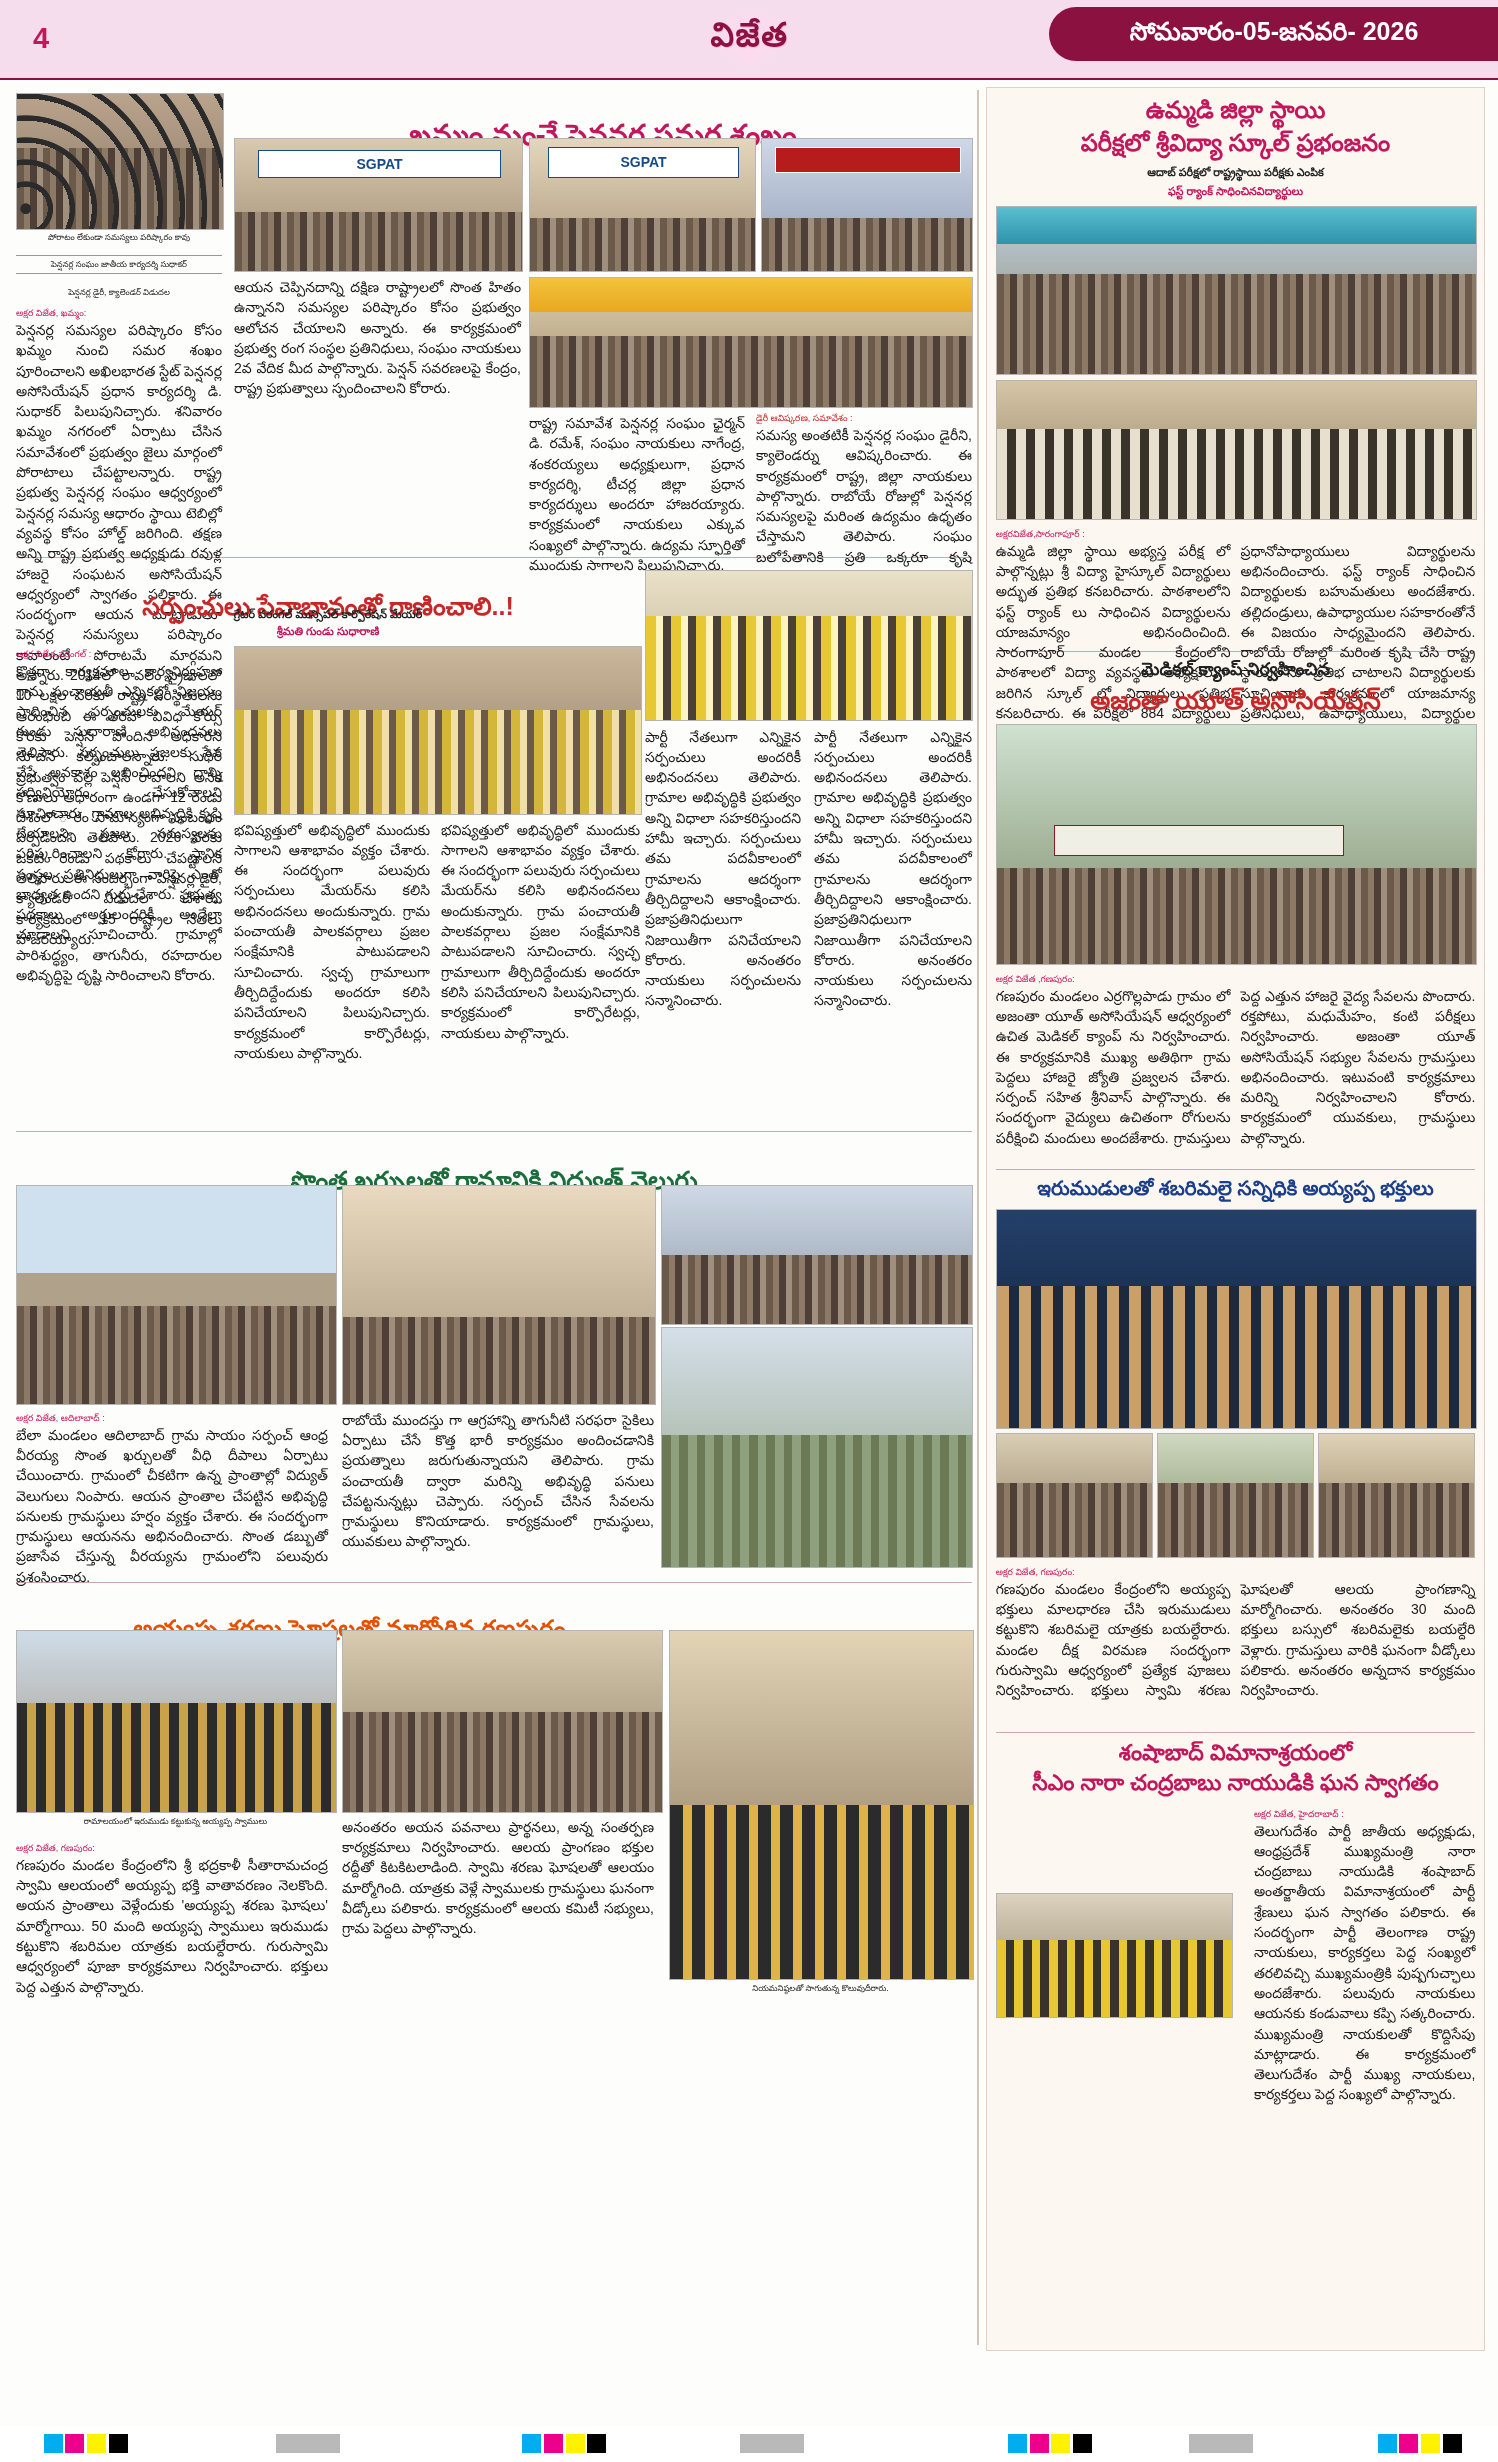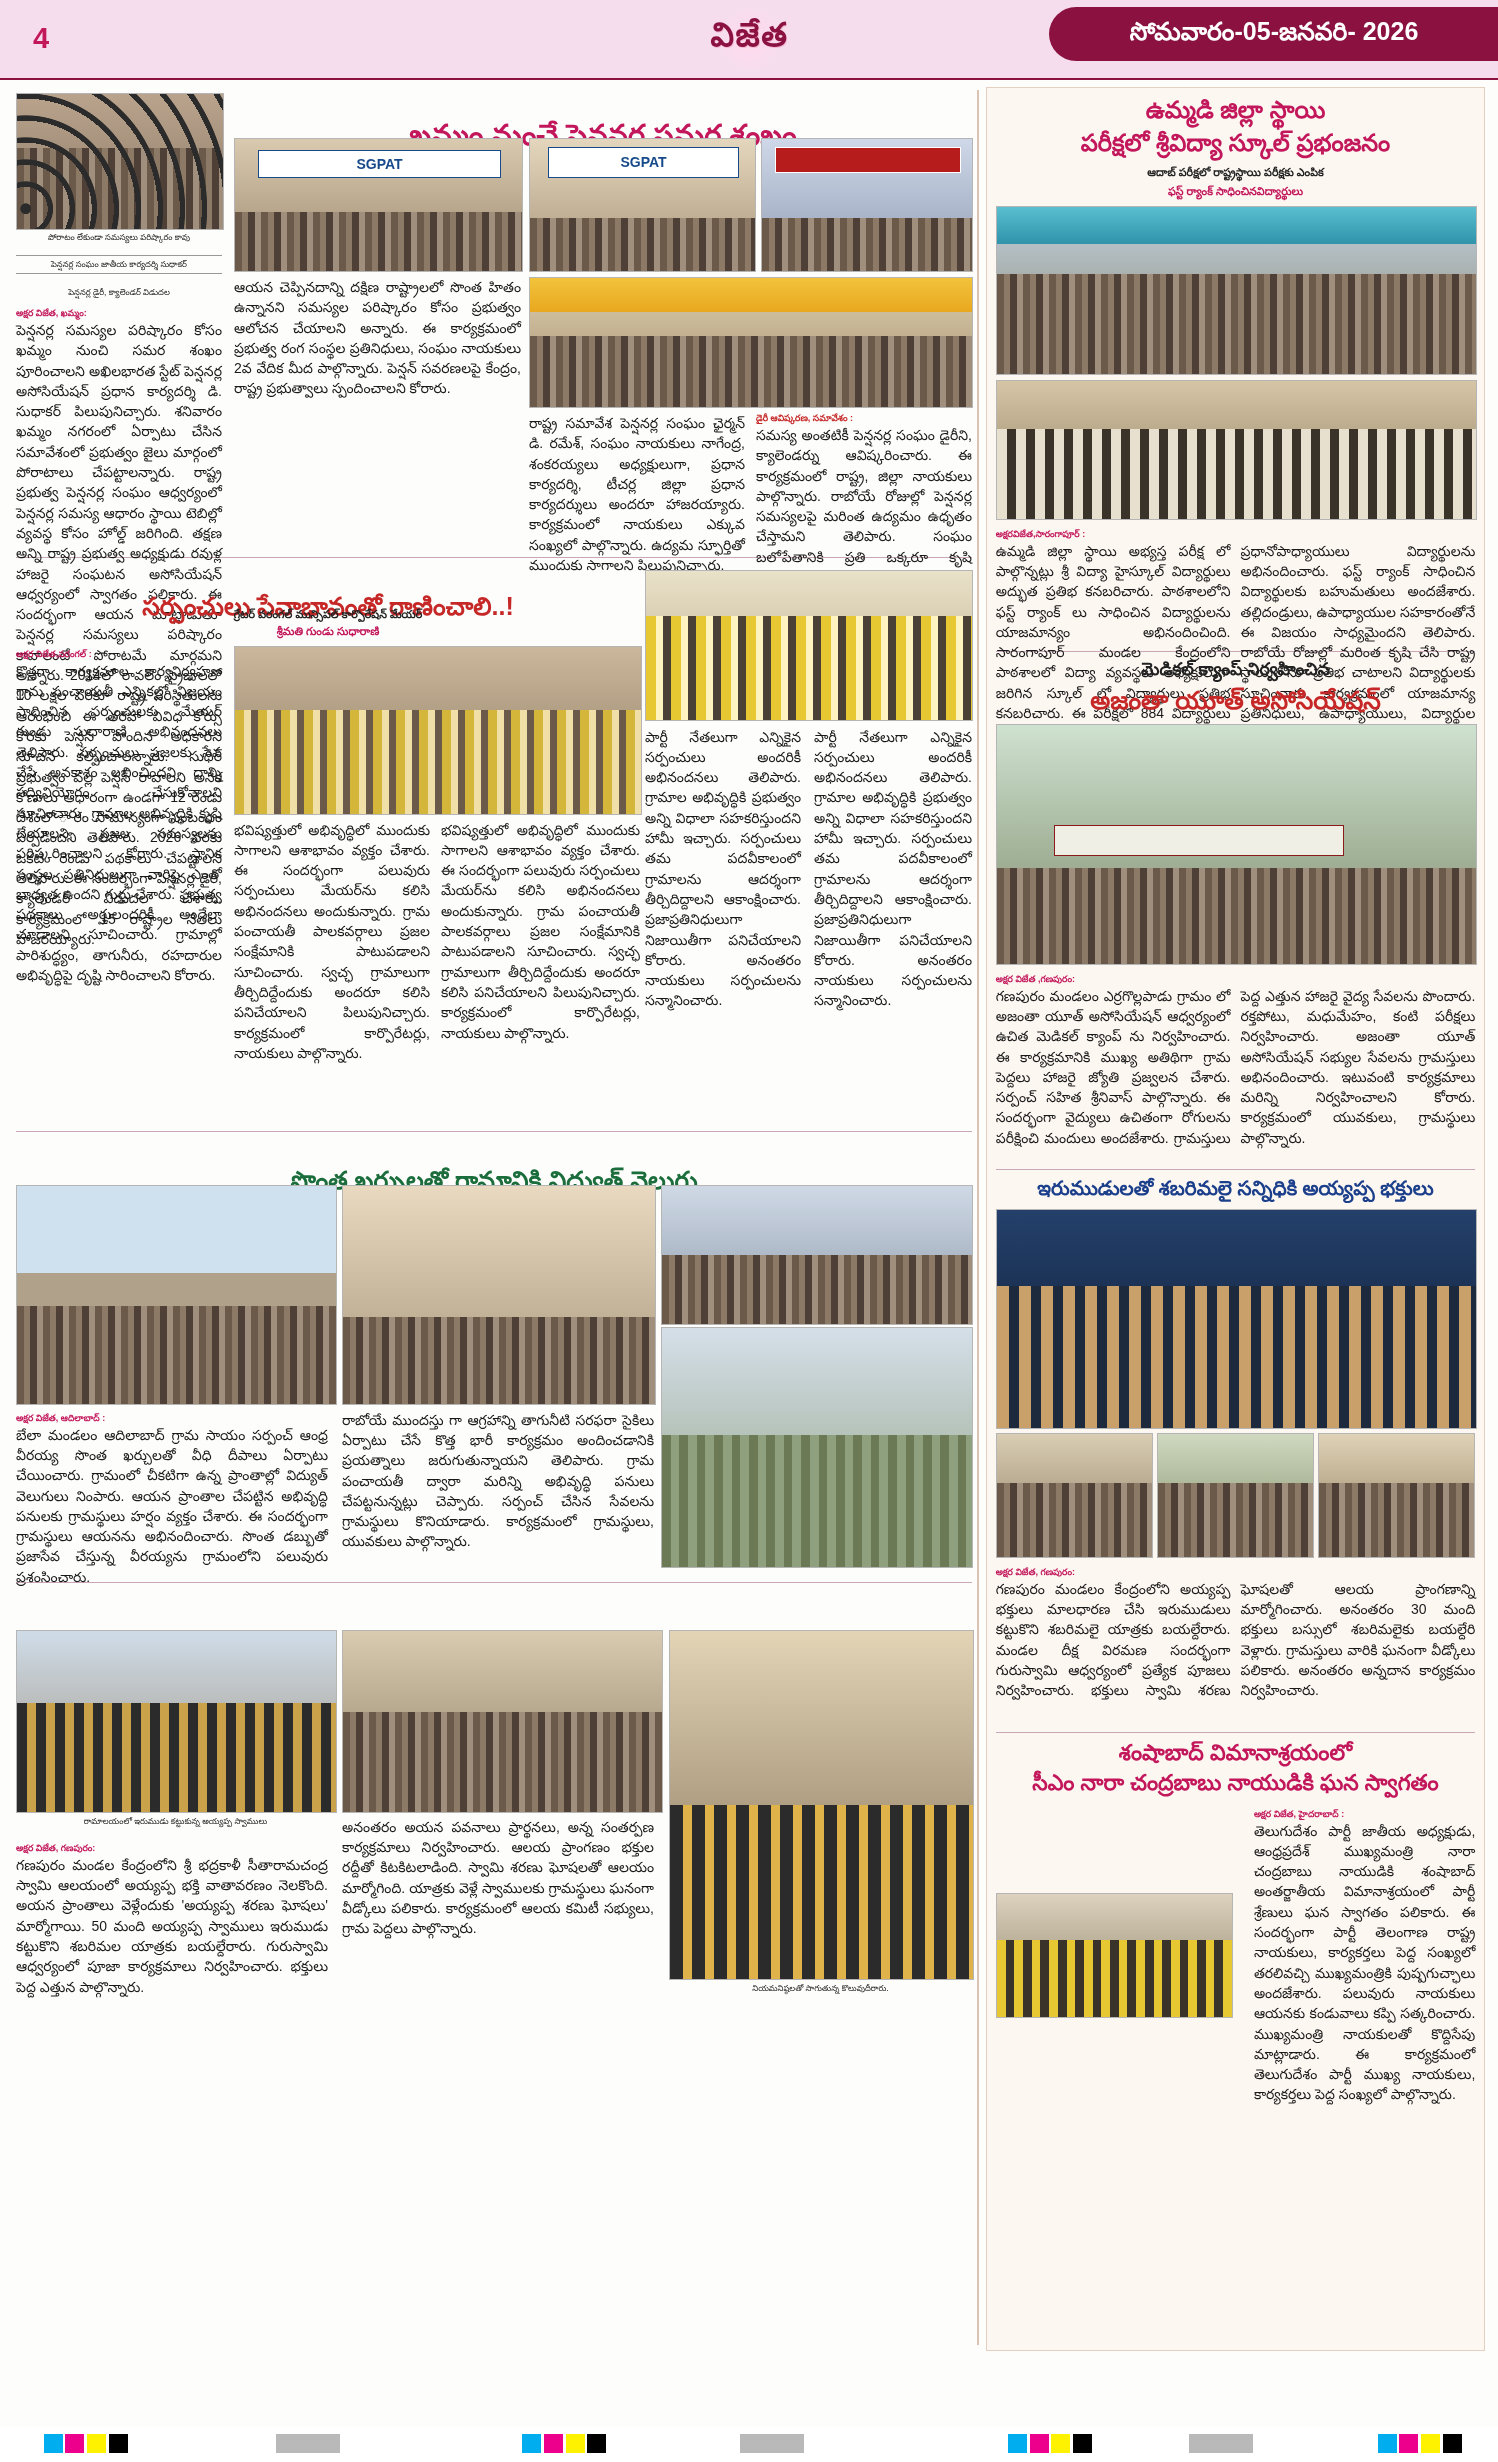--- a/index.html
+++ b/index.html
@@ -19,21 +19,21 @@
   .right-col{position:absolute;left:986px;top:87px;width:497px;height:2262px;background:#fdf7f2;border:0.7px solid #e4cfc0;}
   .vrule{position:absolute;left:977px;top:90px;width:1.5px;height:2255px;background:#d9c3b4;}
 
   
   .hl{font-weight:bold;color:#c2185b;line-height:1.25;}
   .hl-red{color:#c62828;}
   .hl-blue{color:#1b3f8b;}
   .hl-green{color:#1b6e3c;}
   .hl-orange{color:#e65100;}
   .sub-title{text-align:center;font-size:11px;font-weight:bold;color:#222;line-height:1.4;}
-  .byline{font-size:9px;font-weight:bold;color:#c2185b;}
+  .byline{font-size:9px;font-weight:normal;color:#c2185b;}
   .body-text{font-size:14px;line-height:1.45;text-align:justify;color:#1a1a1a;}
   .cap{font-size:8.3px;text-align:center;color:#222;line-height:1.35;}
 
   .photo{background:#cfcfcf;position:relative;overflow:hidden;border:0.7px solid #b5b5b5;}
   .crowd{position:absolute;left:0;bottom:0;width:100%;height:60%;
      background:repeating-linear-gradient(90deg,#6b5a4a 0 7.3px,#8d7a66 7.3px 13px,#4e4036 13px 20px,#a08f7d 20px 26px);}
   .heads{position:absolute;left:0;bottom:0;width:100%;height:100%;
      background:repeating-radial-gradient(circle at 8.7px 85%,#2b2b2b 0 5px,transparent 5.8px 22px);}
   .banner-strip{position:absolute;left:6%;top:12%;width:88%;height:16%;background:#1d4ea8;border:1.5px solid #fff;}
   .stage-yellow{position:absolute;left:0;top:0;width:100%;height:38%;background:linear-gradient(#f2c33c,#e8a81f);}
@@ -154,20 +154,21 @@
       <div style="position:absolute;left:0;top:270px;width:312px;">
         <span class="byline">అక్షర విజేత, ఆదిలాబాద్ :</span>
         <div class="body-text">బేలా మండలం ఆదిలాబాద్ గ్రామ సాయం సర్పంచ్ ఆంధ్ర వీరయ్య సొంత ఖర్చులతో వీధి దీపాలు ఏర్పాటు చేయించారు. గ్రామంలో చీకటిగా ఉన్న ప్రాంతాల్లో విద్యుత్ వెలుగులు నింపారు. ఆయన ప్రాంతాల చేపట్టిన అభివృద్ధి పనులకు గ్రామస్థులు హర్షం వ్యక్తం చేశారు. ఈ సందర్భంగా గ్రామస్థులు ఆయనను అభినందించారు. సొంత డబ్బుతో ప్రజాసేవ చేస్తున్న వీరయ్యను గ్రామంలోని పలువురు ప్రశంసించారు.</div>
       </div>
       <div class="body-text" style="position:absolute;left:326px;top:270px;width:312px;">రాబోయే ముందస్తు గా ఆగ్రహాన్ని తాగునీటి సరఫరా సైకిలు ఏర్పాటు చేసే కొత్త భారీ కార్యక్రమం అందించడానికి ప్రయత్నాలు జరుగుతున్నాయని తెలిపారు. గ్రామ పంచాయతీ ద్వారా మరిన్ని అభివృద్ధి పనులు చేపట్టనున్నట్లు చెప్పారు. సర్పంచ్ చేసిన సేవలను గ్రామస్థులు కొనియాడారు. కార్యక్రమంలో గ్రామస్థులు, యువకులు పాల్గొన్నారు.</div>
     </div>
 
     <div class="divider"></div>
 
     <div class="sec" style="position:relative;height:406px;">
+      <h2 class="hl hl-orange" style="position:absolute;left:0;top:2.9px;width:667px;font-size:24px;text-align:center;">అయ్యప్ప శరణు ఘోషలతో మార్మోగిన గణపురం</h2>
 
       <div class="photo" style="position:absolute;left:0;top:39px;width:319px;height:181px;background:linear-gradient(#cfdce8,#9c8f7c);">
         <div class="crowd" style="height:60%;background:repeating-linear-gradient(90deg,#2b2b2b 0 10px,#caa24a 10px 19px);"></div>
       </div>
       <div class="photo" style="position:absolute;left:326px;top:39px;width:319px;height:181px;background:linear-gradient(#d8cbb0,#8e7f64);">
         <div class="crowd" style="height:55%;"></div>
       </div>
       <div class="photo" style="position:absolute;left:653px;top:39px;width:303px;height:348px;background:linear-gradient(#e3d4b6,#7d6a50);">
         <div class="crowd" style="height:50%;background:repeating-linear-gradient(90deg,#2b2b2b 0 13px,#e0b24a 13px 22px);"></div>
       </div>

